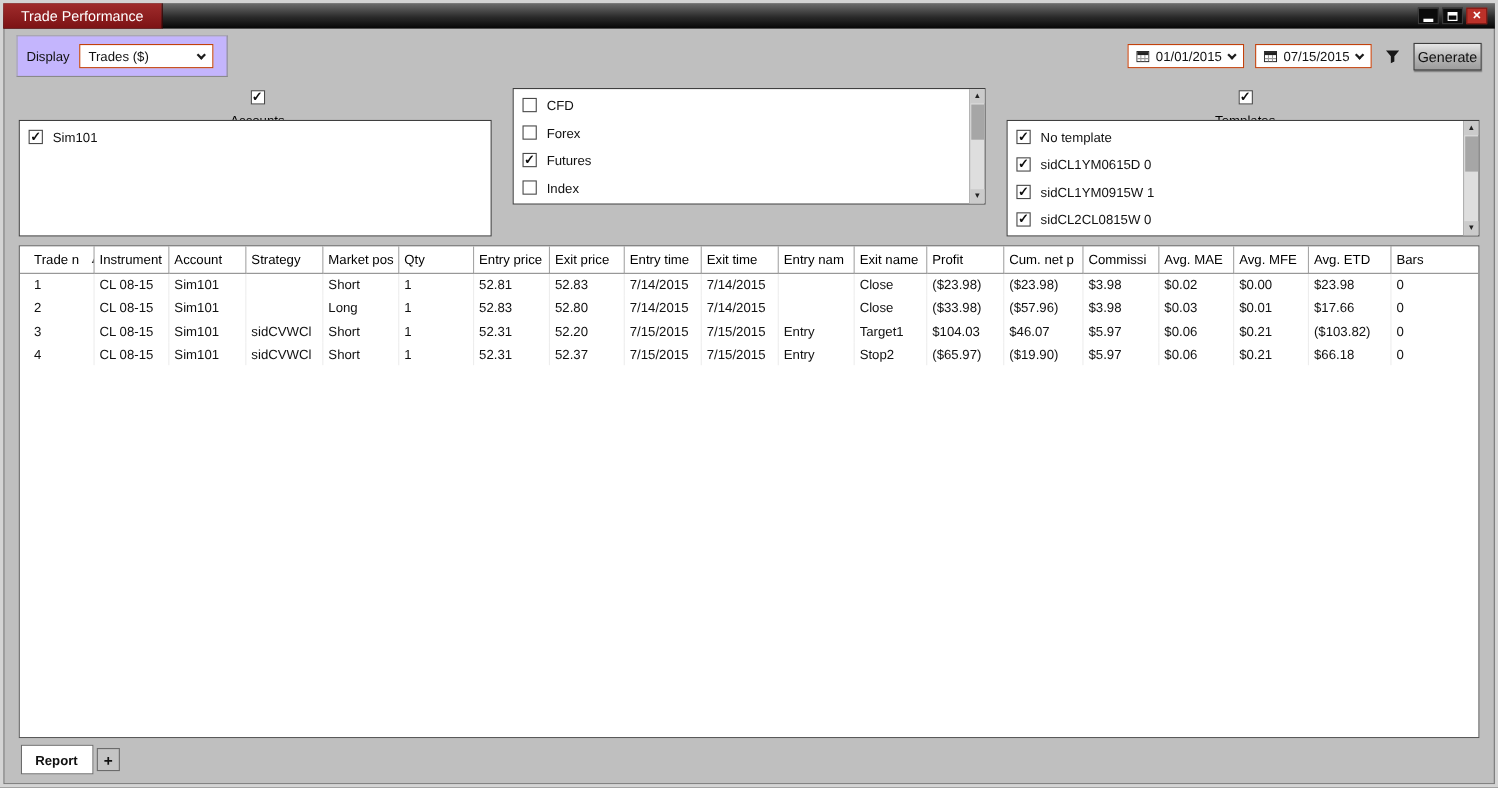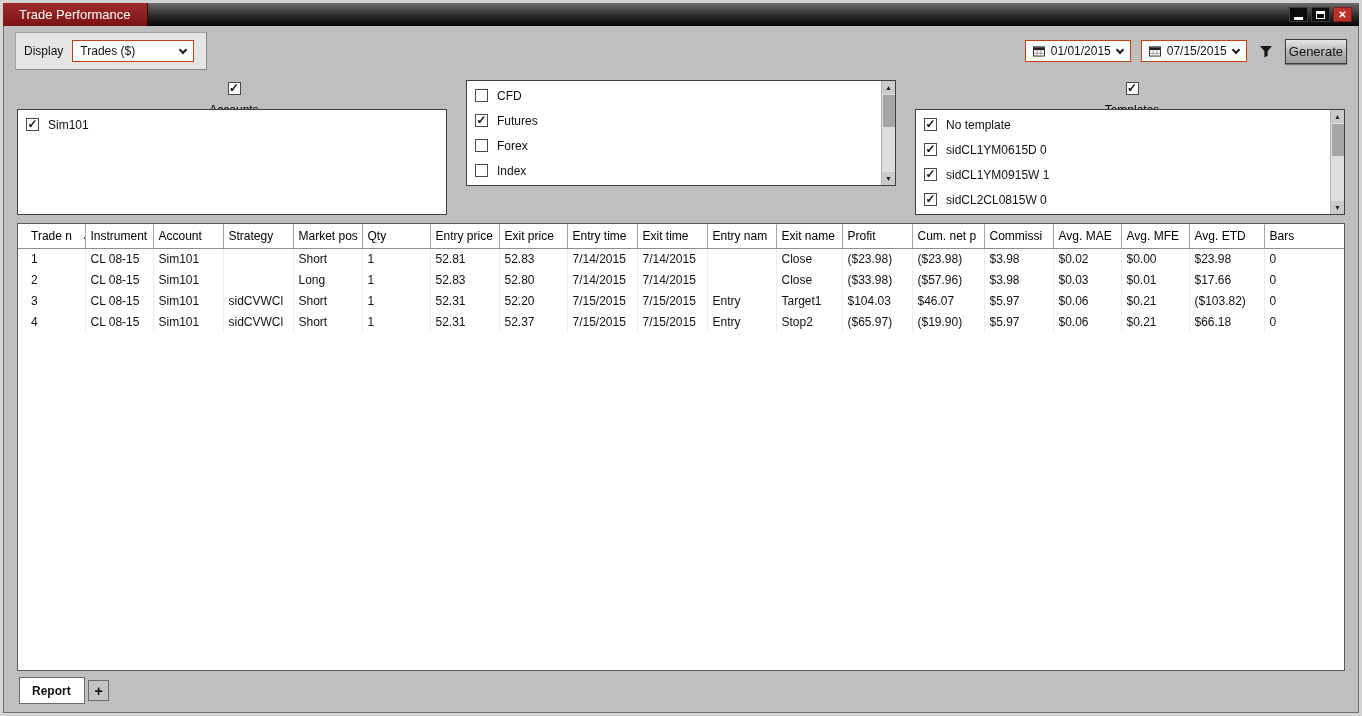--- a/index.html
+++ b/index.html
@@ -13,21 +13,21 @@
   .titlebar { flex:0 0 23px; background:linear-gradient(#6d6d6d,#2a2a2a 55%,#050505); display:flex; align-items:stretch; }
   .title-tab { background:linear-gradient(#a02c2c,#7c1214); color:#fff; font-size:13px; padding:0 16px; display:flex; align-items:center; border-right:1px solid #3c0808; }
   .win-buttons { margin-left:auto; display:flex; align-items:center; gap:3px; padding-right:7px; }
   .win-btn { width:19px; height:15px; background:#0b0b0b; border:1px solid #3c3c3c; display:flex; align-items:center; justify-content:center; cursor:default; }
   .win-btn.close { background:#bb3129; border-color:#7e1a15; }
   .g-min { width:9px; height:3px; background:#fff; margin-top:7px; }
   .g-max { width:9px; height:8px; border:1px solid #fff; border-top-width:3px; }
   .g-close { color:#fff; font-size:10px; font-weight:bold; line-height:1; }
   
   .toolbar { flex:0 0 42px; display:flex; align-items:center; padding:6px 12px 4px; }
-  .display-panel { display:flex; align-items:center; gap:9px; background:#e5e5e5; border:1px solid #a3a3a3; border-right-color:#8a8a8a; border-bottom-color:#8a8a8a; padding:7px 12px 7px 8px; }
+  .display-panel { display:flex; align-items:center; gap:9px; background:#c4b5fd; border:1px solid #a3a3a3; border-right-color:#8a8a8a; border-bottom-color:#8a8a8a; padding:7px 12px 7px 8px; }
   .lbl { font-size:12px; color:#111; }
   .combo { height:22px; background:#fff; border:1px solid #c2410c; display:flex; align-items:center; gap:6px; padding:0 6px 0 7px; font-size:12px; color:#111; cursor:default; }
   .combo-display { width:122px; }
   .combo-date { width:106px; }
   .chev { width:6px; height:6px; border-left:2px solid #1c1c1c; border-bottom:2px solid #1c1c1c; transform:rotate(-45deg); margin:-3px 1px 0 auto; flex:0 0 6px; }
   .toolbar-right { margin-left:auto; display:flex; align-items:center; gap:10px; }
   .funnel-btn { display:flex; align-items:center; justify-content:center; width:18px; height:22px; }
   .generate { height:25px; padding:0 3px; font-size:13px; font-family:"Liberation Sans",sans-serif; color:#111;
     background:linear-gradient(#e6e6e6,#b4b4b4 55%,#9d9d9d); border:1px solid #3e3e3e; box-shadow:0 1px 1px rgba(0,0,0,.35); cursor:default; }
   
@@ -138,26 +138,26 @@
       </div>
     </div>
     <div class="filter-col">
       <div class="listbox has-scroll">
         <div class="list-items">
             <div class="list-item">
               <span class="cb"></span>
               <span>CFD</span>
             </div>
             <div class="list-item">
-              <span class="cb checked"></span>
-              <span>Futures</span>
-            </div>
-            <div class="list-item">
               <span class="cb"></span>
               <span>Forex</span>
+            </div>
+            <div class="list-item">
+              <span class="cb checked"></span>
+              <span>Futures</span>
             </div>
             <div class="list-item">
               <span class="cb"></span>
               <span>Index</span>
             </div>
           </div>
         <div class="vscroll">
           <div class="sb-btn">▲</div>
           <div class="sb-thumb"></div>
           <div class="sb-btn down">▼</div>

